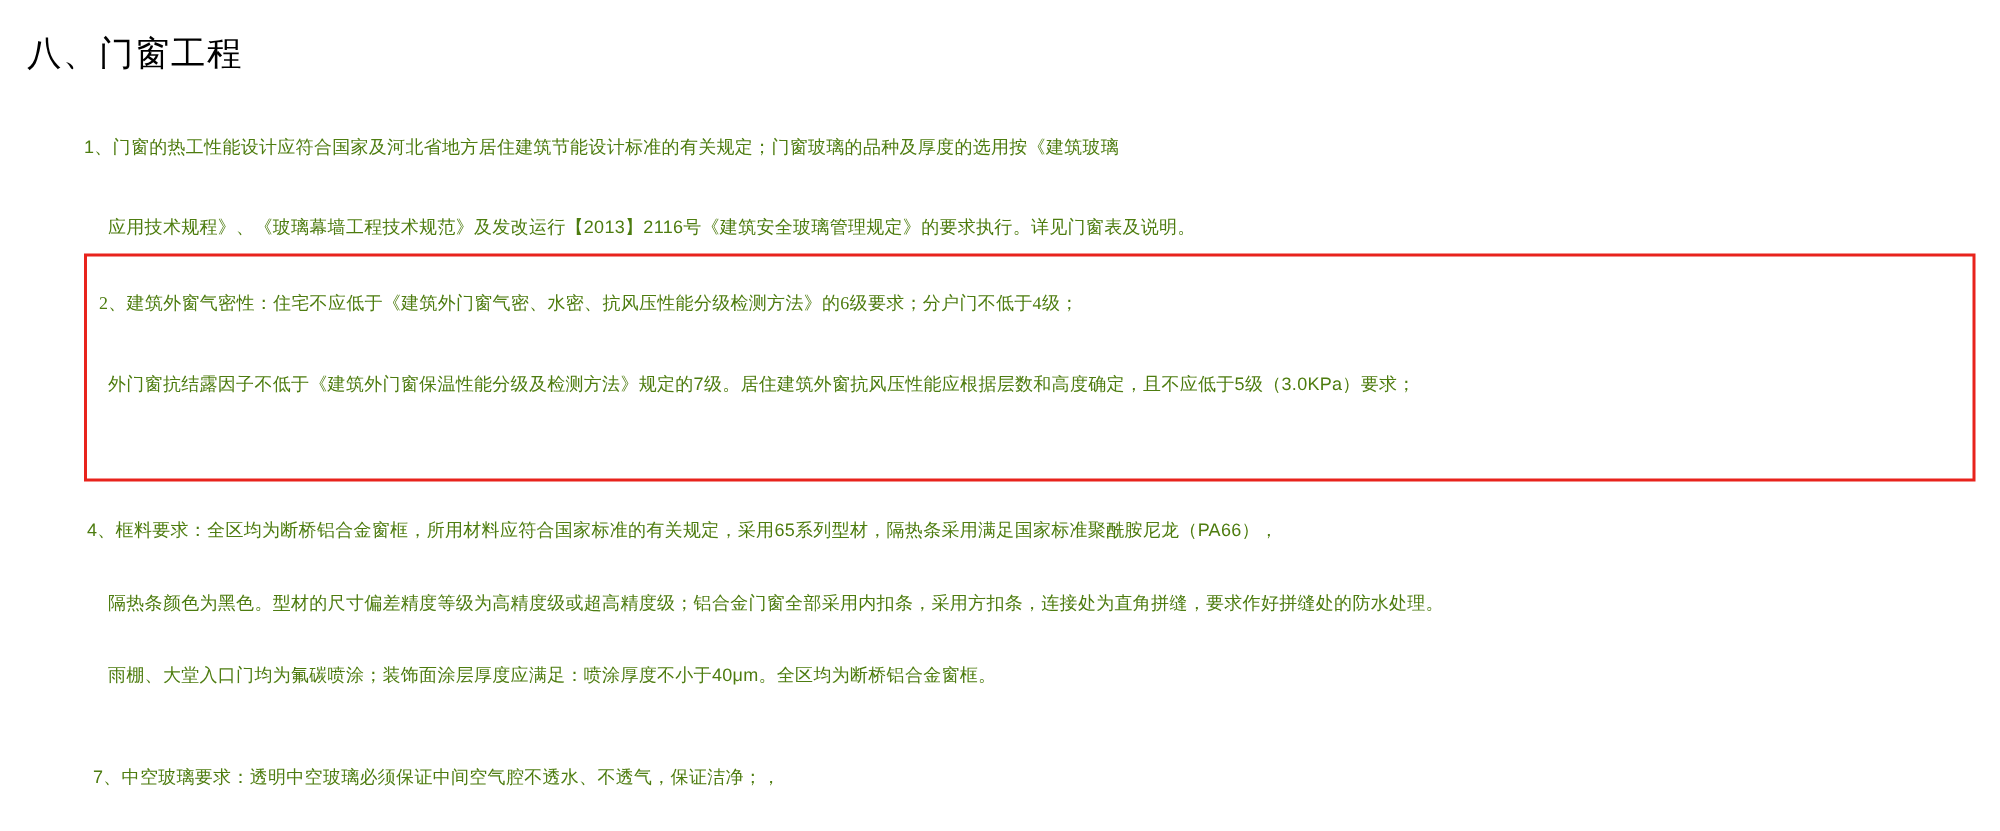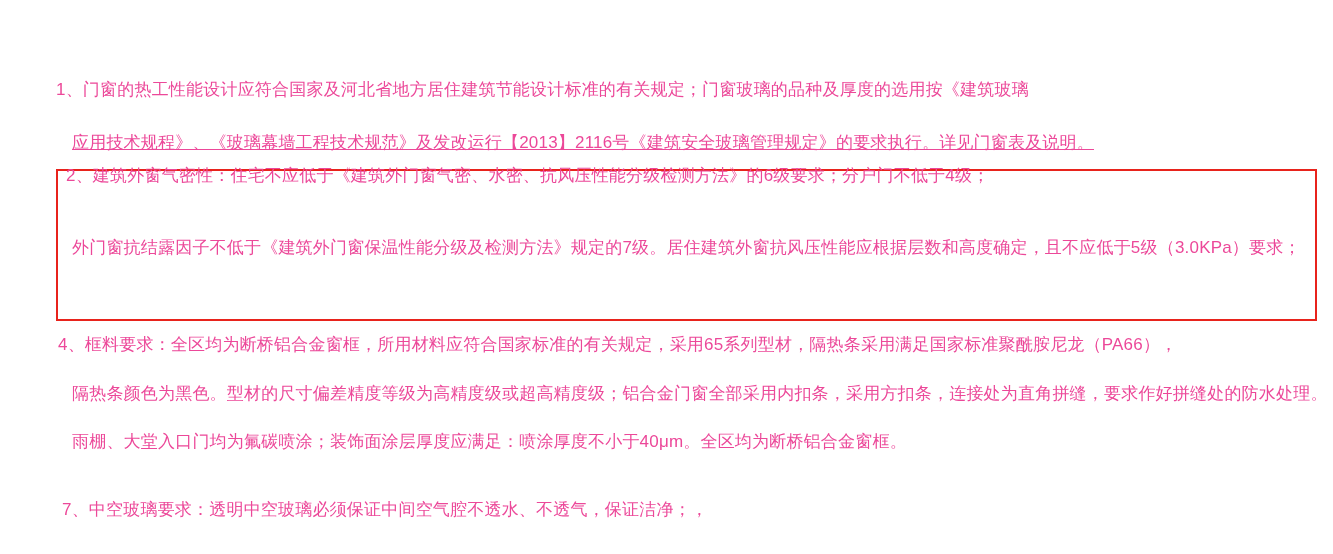--- a/index.html
+++ b/index.html
@@ -25,24 +25,25 @@
     position: absolute;
     left: 18px;
     top: 20px;
     font-size: 23px;
     letter-spacing: 1px;
     color: #000;
     white-space: nowrap;
   }
   .item {
     position: absolute;
-    font-size: 17px;
+    font-size: 12px;
     white-space: nowrap;
-    color: #ec4899;
+    color: #4d7c0f;
     letter-spacing: 0.2px;
+    margin-top: 12px;
   }
   .line-indent-1 {
     
   }
   .line-indent-2 {
     
   }
   .highlight-box {
     position: absolute;
     left: 56px;
@@ -52,27 +53,28 @@
     border: 2px solid #e8231c;
     box-sizing: border-box;
     background: transparent;
   }
 </style>
 </head>
 <body>
 
 <div class="page">
 
+  <div class="section-title">八、门窗工程</div>
 
   <div class="item line-indent-1" style="left:56px; top:78px;">1、门窗的热工性能设计应符合国家及河北省地方居住建筑节能设计标准的有关规定；门窗玻璃的品种及厚度的选用按《建筑玻璃</div>
-  <div class="item line-indent-2" style="left:72px; top:131px;text-decoration:underline;">应用技术规程》、《玻璃幕墙工程技术规范》及发改运行【2013】2116号《建筑安全玻璃管理规定》的要求执行。详见门窗表及说明。</div>
+  <div class="item line-indent-2" style="left:72px; top:131px;">应用技术规程》、《玻璃幕墙工程技术规范》及发改运行【2013】2116号《建筑安全玻璃管理规定》的要求执行。详见门窗表及说明。</div>
 
   <div class="highlight-box" style="border-color: rgb(232, 35, 28);"></div>
 
-  <div class="item line-indent-1" style="left:66px; top:164px;">2、建筑外窗气密性：住宅不应低于《建筑外门窗气密、水密、抗风压性能分级检测方法》的6级要求；分户门不低于4级；</div>
+  <div class="item line-indent-1" style="left:66px; top:182px;font-family:Liberation Serif, serif;">2、建筑外窗气密性：住宅不应低于《建筑外门窗气密、水密、抗风压性能分级检测方法》的6级要求；分户门不低于4级；</div>
   <div class="item line-indent-2" style="left:72px; top:236px;">外门窗抗结露因子不低于《建筑外门窗保温性能分级及检测方法》规定的7级。居住建筑外窗抗风压性能应根据层数和高度确定，且不应低于5级（3.0KPa）要求；</div>
 
   <div class="item line-indent-1" style="left:58px; top:333px;">4、框料要求：全区均为断桥铝合金窗框，所用材料应符合国家标准的有关规定，采用65系列型材，隔热条采用满足国家标准聚酰胺尼龙（PA66），</div>
   <div class="item line-indent-2" style="left:72px; top:382px;">隔热条颜色为黑色。型材的尺寸偏差精度等级为高精度级或超高精度级；铝合金门窗全部采用内扣条，采用方扣条，连接处为直角拼缝，要求作好拼缝处的防水处理。</div>
   <div class="item line-indent-2" style="left:72px; top:430px;">雨棚、大堂入口门均为氟碳喷涂；装饰面涂层厚度应满足：喷涂厚度不小于40μm。全区均为断桥铝合金窗框。</div>
 
   <div class="item line-indent-1" style="left:62px; top:498px;">7、中空玻璃要求：透明中空玻璃必须保证中间空气腔不透水、不透气，保证洁净；，</div>
 
 </div>
 

